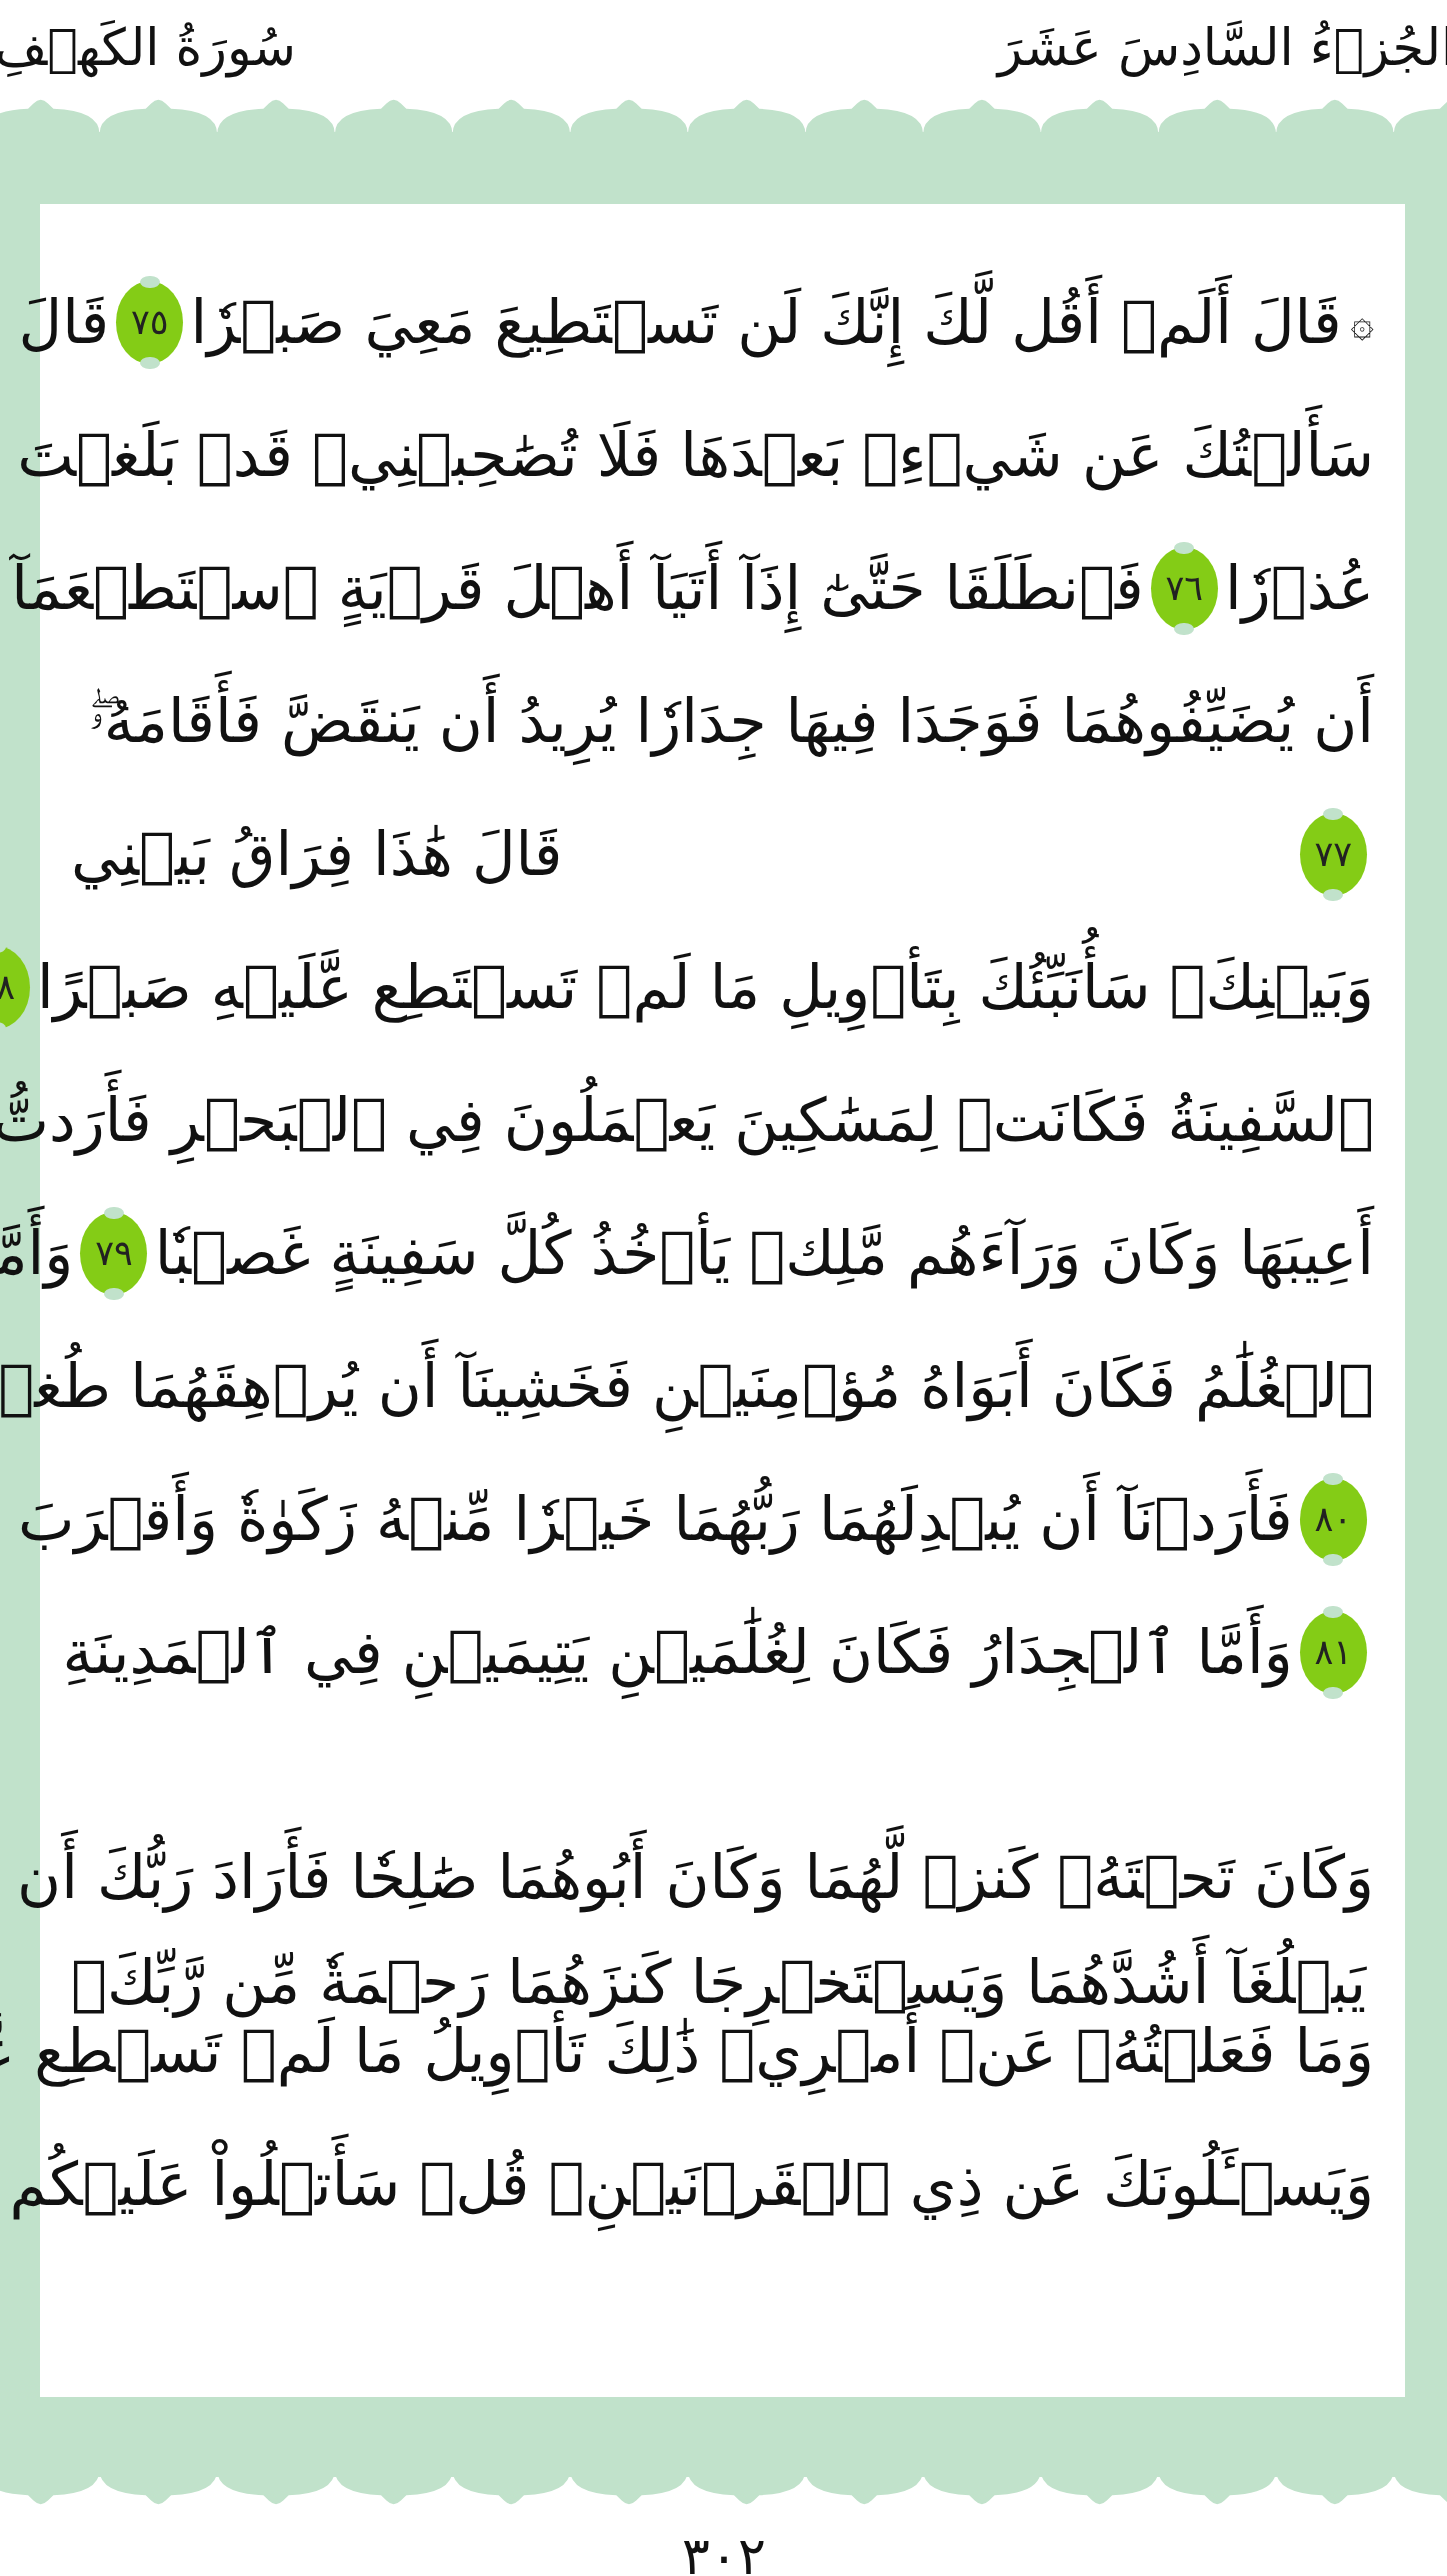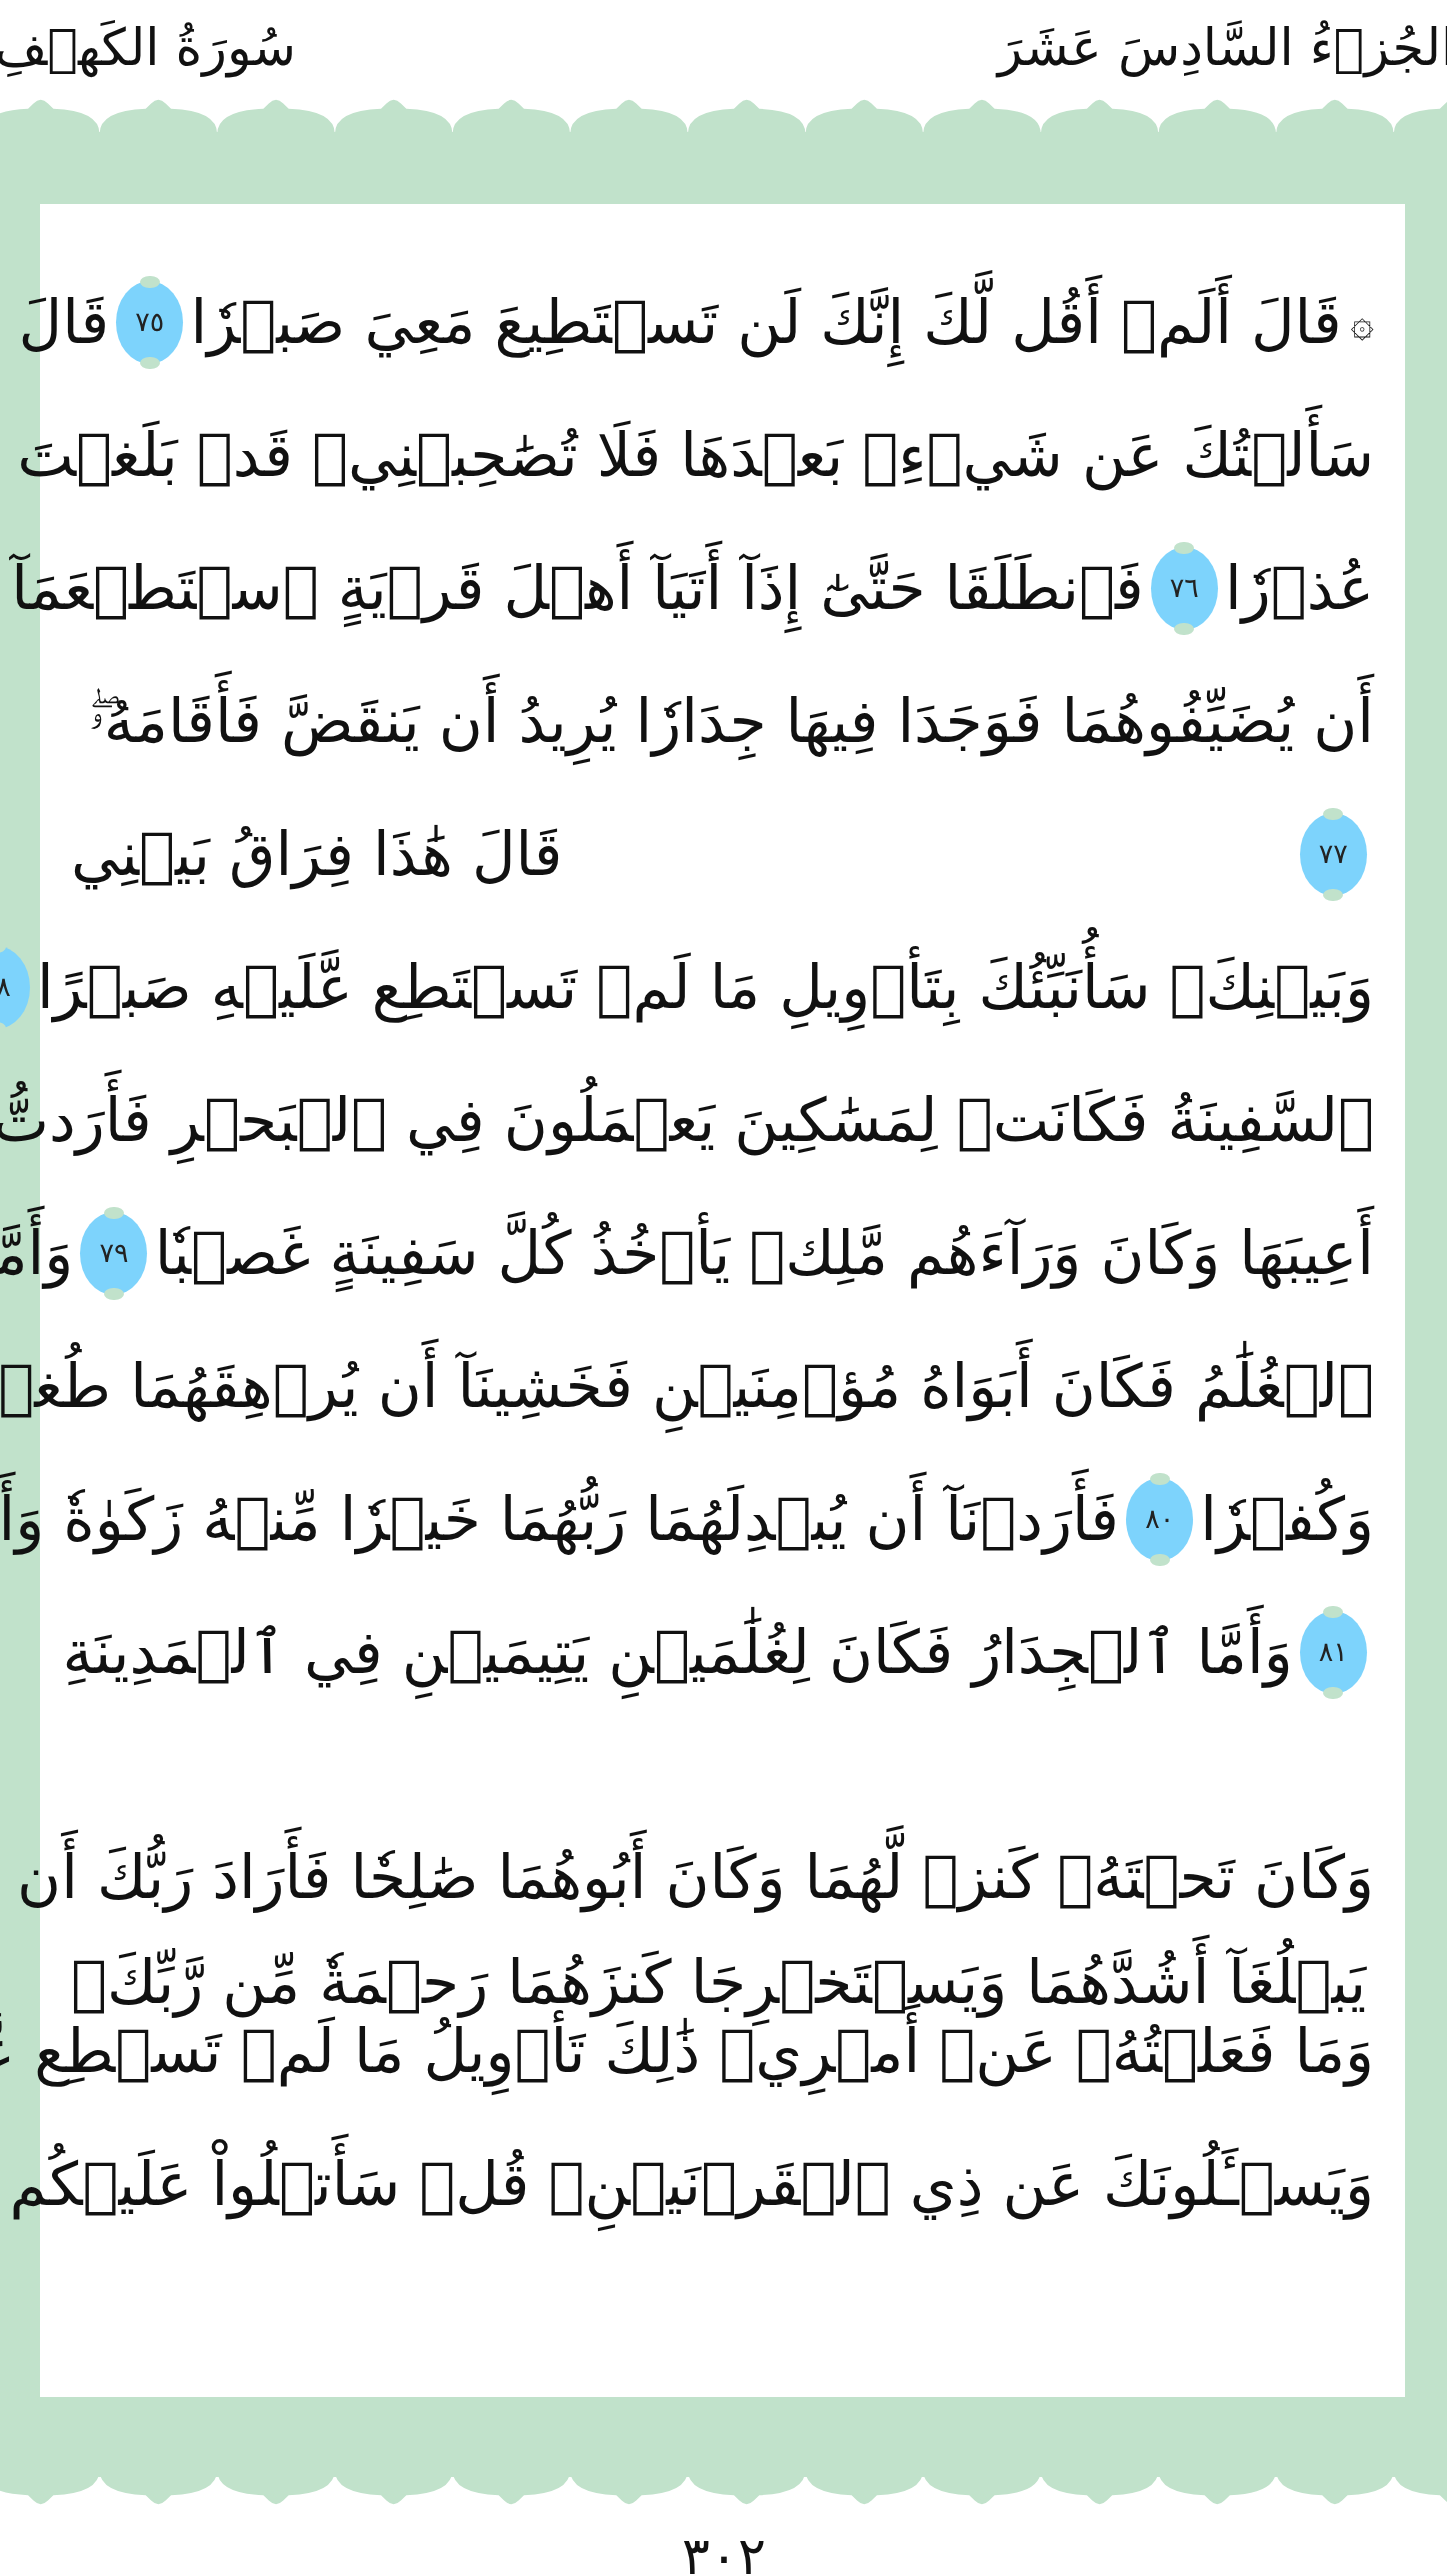--- a/index.html
+++ b/index.html
@@ -44,22 +44,22 @@
     direction: rtl; text-align: justify; text-align-last: justify;
     font-family: "DejaVu Sans", sans-serif; font-size: 60px; line-height: 133px;
     white-space: nowrap; color: #111;
     display: flex; justify-content: space-between; align-items: center;
   }
   .seg { display: inline-block; white-space: nowrap; }
 
   .marker {
     display: inline-flex; align-items: center; justify-content: center;
     width: 67px; height: 83px; border-radius: 50% / 50%;
-    background: #7dd3fc; position: relative; flex: 0 0 auto;
-    font-family: Liberation Serif, serif; font-size: 27px; color: #222;
+    background: #84cc16; position: relative; flex: 0 0 auto;
+    font-family: Liberation Serif, serif; font-size: 35px; color: #222;
     margin: 0 7.2px;
   }
   .marker::before, .marker::after {
     content: ""; position: absolute; left: 50%; width: 20px; height: 12.7px;
     margin-left: -10px; background: #c1e2cb; border-radius: 50%;
   }
   .marker::before { top: -5.4px; }
   .marker::after { bottom: -5.4px; }
 
   .star { font-size: 40px; margin-left: 9px; }
@@ -120,21 +120,20 @@
     </div>
     <div class="line" style="top: 1187px;">
       <span class="seg">أَعِيبَهَا وَكَانَ وَرَآءَهُم مَّلِكٞ يَأۡخُذُ كُلَّ سَفِينَةٍ غَصۡبٗا</span>
       <span class="marker">٧٩</span>
       <span class="seg">وَأَمَّا</span>
     </div>
     <div class="line" style="top: 1320px;">
       <span class="seg">ٱلۡغُلَٰمُ فَكَانَ أَبَوَاهُ مُؤۡمِنَيۡنِ فَخَشِينَآ أَن يُرۡهِقَهُمَا طُغۡيَٰنٗا</span>
     </div>
     <div class="line" style="top: 1453px;">
-      <span class="seg">وَكُفۡرٗا</span>
       <span class="marker">٨٠</span>
       <span class="seg">فَأَرَدۡنَآ أَن يُبۡدِلَهُمَا رَبُّهُمَا خَيۡرٗا مِّنۡهُ زَكَوٰةٗ وَأَقۡرَبَ</span>
     </div>
     <div class="line" style="top: 1586px;">
       <span class="marker">٨١</span>
       <span class="seg">وَأَمَّا ٱلۡجِدَارُ فَكَانَ لِغُلَٰمَيۡنِ يَتِيمَيۡنِ فِي ٱلۡمَدِينَةِ</span>
     </div>
     <div class="line" style="top: 1811px;">
       <span class="seg">وَكَانَ تَحۡتَهُۥ كَنزٞ لَّهُمَا وَكَانَ أَبُوهُمَا صَٰلِحٗا فَأَرَادَ رَبُّكَ أَن</span>
     </div>

